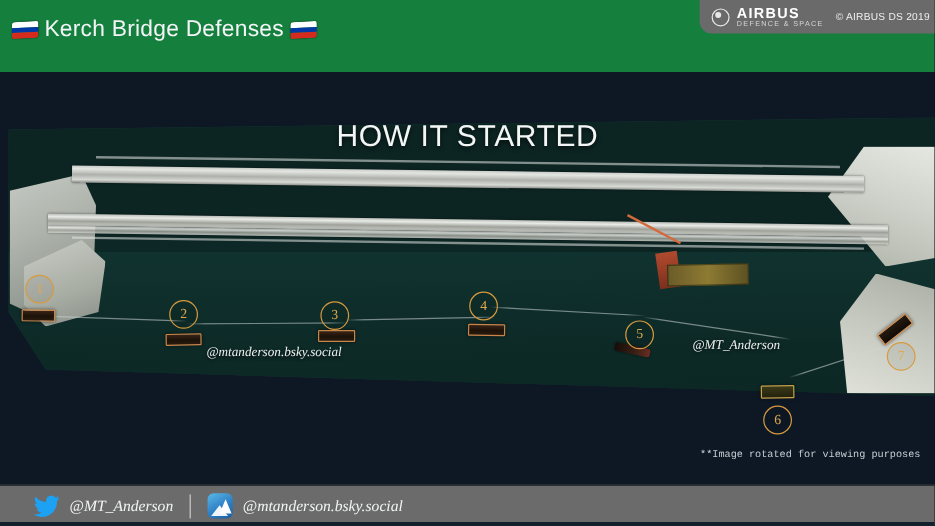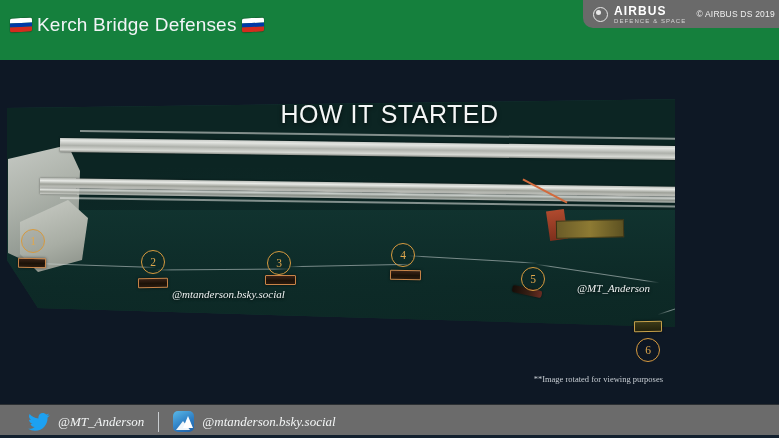--- a/index.html
+++ b/index.html
@@ -33,21 +33,21 @@
   .ab-mark{width:13px;height:13px;border-radius:50%;
            border:1.6px solid #e8e8e8;position:relative;}
   .ab-mark::after{content:"";position:absolute;left:2.4px;top:2.4px;
            width:5px;height:5px;border-radius:50%;background:#e8e8e8;}
   .ab-words{line-height:1;}
   .ab-name{color:#fff;font-size:12px;font-weight:bold;letter-spacing:1.1px;}
   .ab-sub{color:#d6d6d6;font-size:6px;letter-spacing:1.1px;margin-top:1px;}
   .ab-copy{color:#efefef;font-size:8.5px;letter-spacing:.2px;margin-left:2px;}
 
   
-  .satwrap{position:absolute;left:0;top:60px;width:675px;height:340px;
+  .satwrap{position:absolute;left:0;top:60px;width:779px;height:340px;
            overflow:hidden;}
   .sat{position:absolute;left:0;top:0;width:779px;height:340px;
        clip-path:polygon(7px 48px, 779px 38px, 779px 270px, 38px 248px, 7px 200px);
        background:
          radial-gradient(ellipse 420px 160px at 30% 78%, #12322f 0%, #0d2a28 55%, #0c2523 100%),
          linear-gradient(180deg,#15403a 0%, #123632 35%, #0e2b28 70%, #0b2321 100%);
   }
   
   .water{position:absolute;left:0;top:150px;width:779px;height:190px;
          background:linear-gradient(180deg,#113430 0%,#0d2a27 40%,#0b2421 100%);
@@ -107,21 +107,21 @@
      box-shadow:0 0 2px rgba(0,0,0,.7);}
 
   .boom{position:absolute;height:1px;
      background:linear-gradient(90deg,rgba(220,226,226,0) 0%,rgba(206,214,214,.55) 12%,rgba(206,214,214,.55) 88%,rgba(220,226,226,0) 100%);}
 
   .wm{position:absolute;color:#eef2f2;font-size:11px;
      font-family:"Liberation Serif",serif;font-style:italic;
      text-shadow:0 1px 3px rgba(0,0,0,.75);white-space:nowrap;}
 
   .note{position:absolute;right:12px;top:314px;color:#c6ccd2;font-size:8.5px;
-     font-family:Liberation Serif, serif;white-space:nowrap;}
+     font-family:Liberation Mono, monospace;white-space:nowrap;}
 
   
   .footer{position:absolute;left:0;bottom:0;width:779px;height:33px;
      background:#6b6b6b;border-top:1px solid #2b2f33;
      display:flex;align-items:center;}
   .foot-pad{width:28px;}
   .handle{display:flex;align-items:center;gap:8px;}
   .handle .txt{color:#f3f5f5;font-size:13px;font-family:"Liberation Serif",serif;
      font-style:italic;white-space:nowrap;}
   .divider{width:1px;height:20px;background:#c9cdd0;margin:0 14px;}

